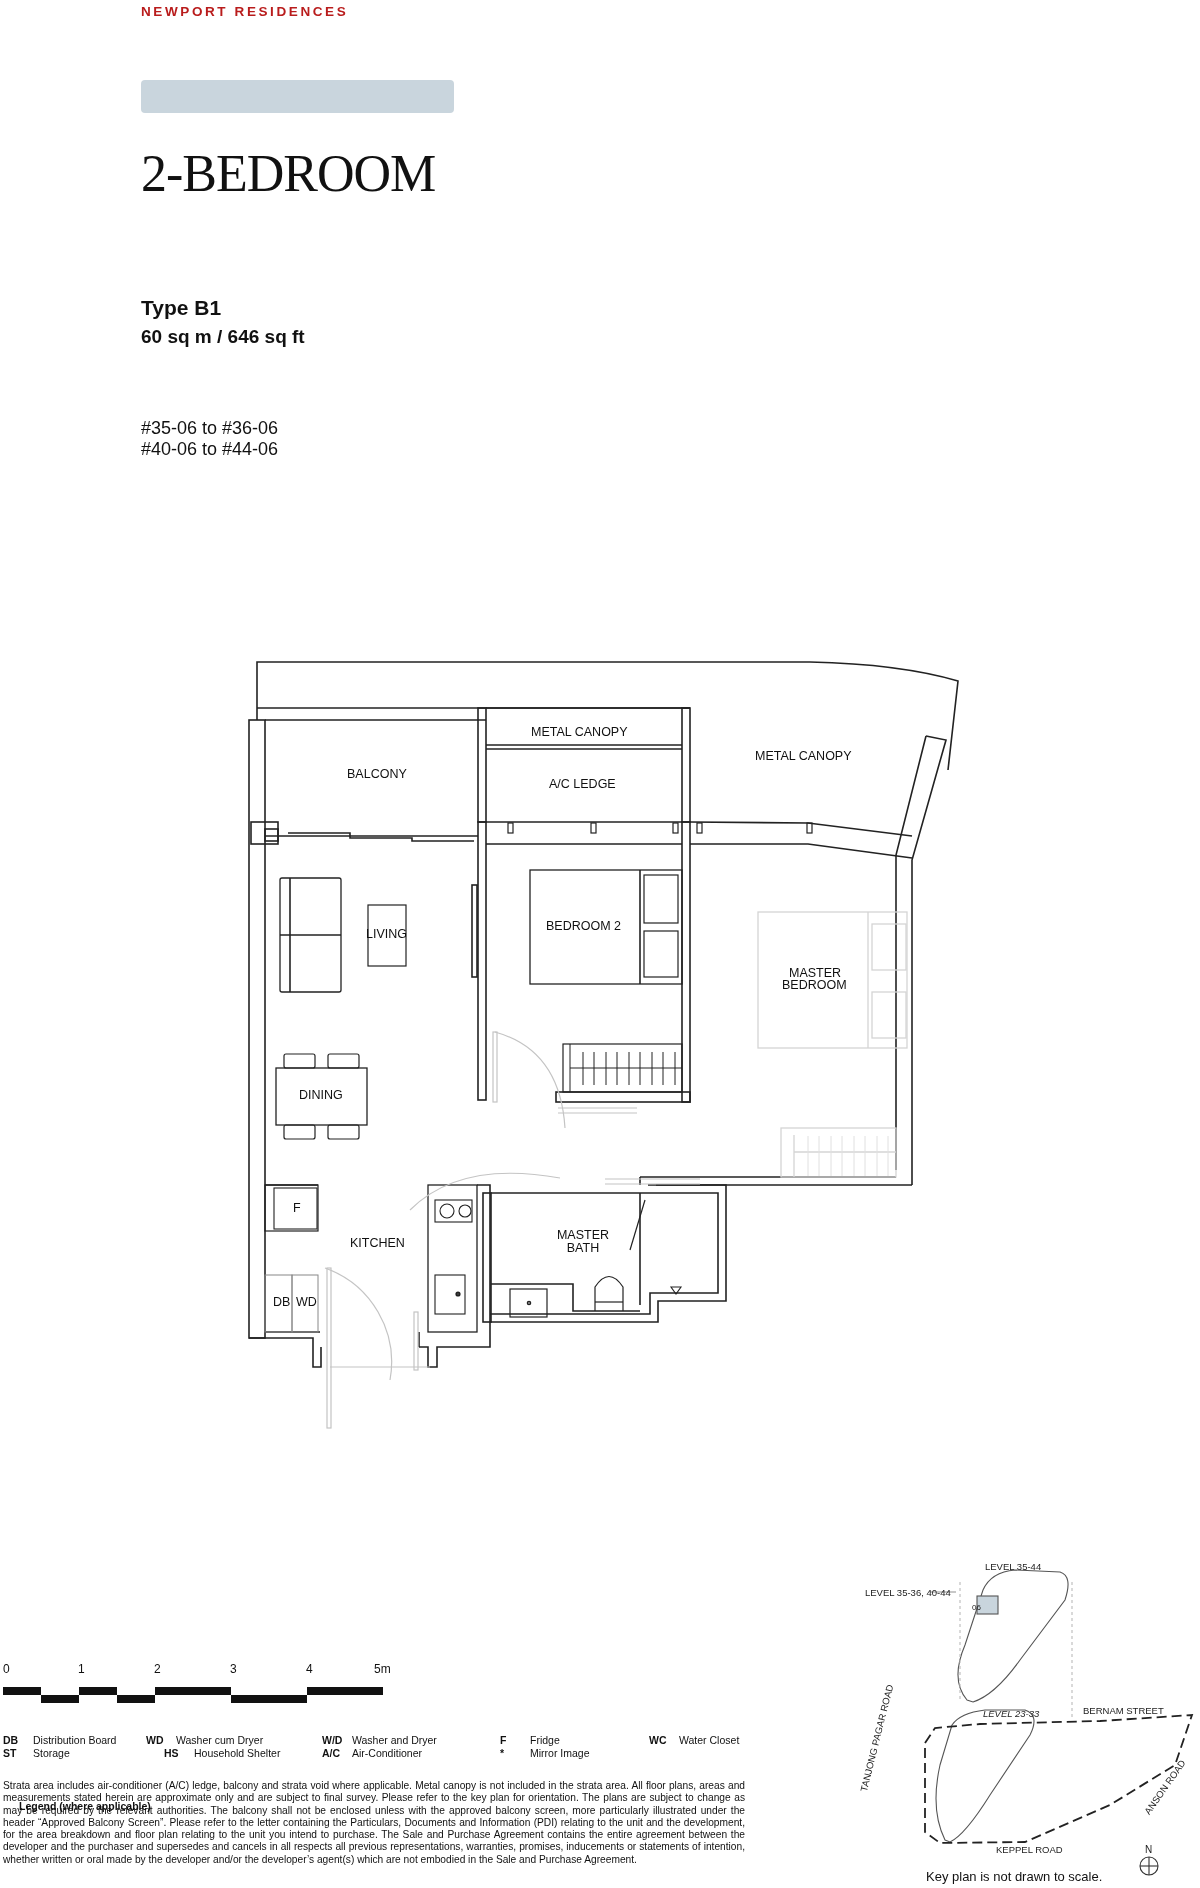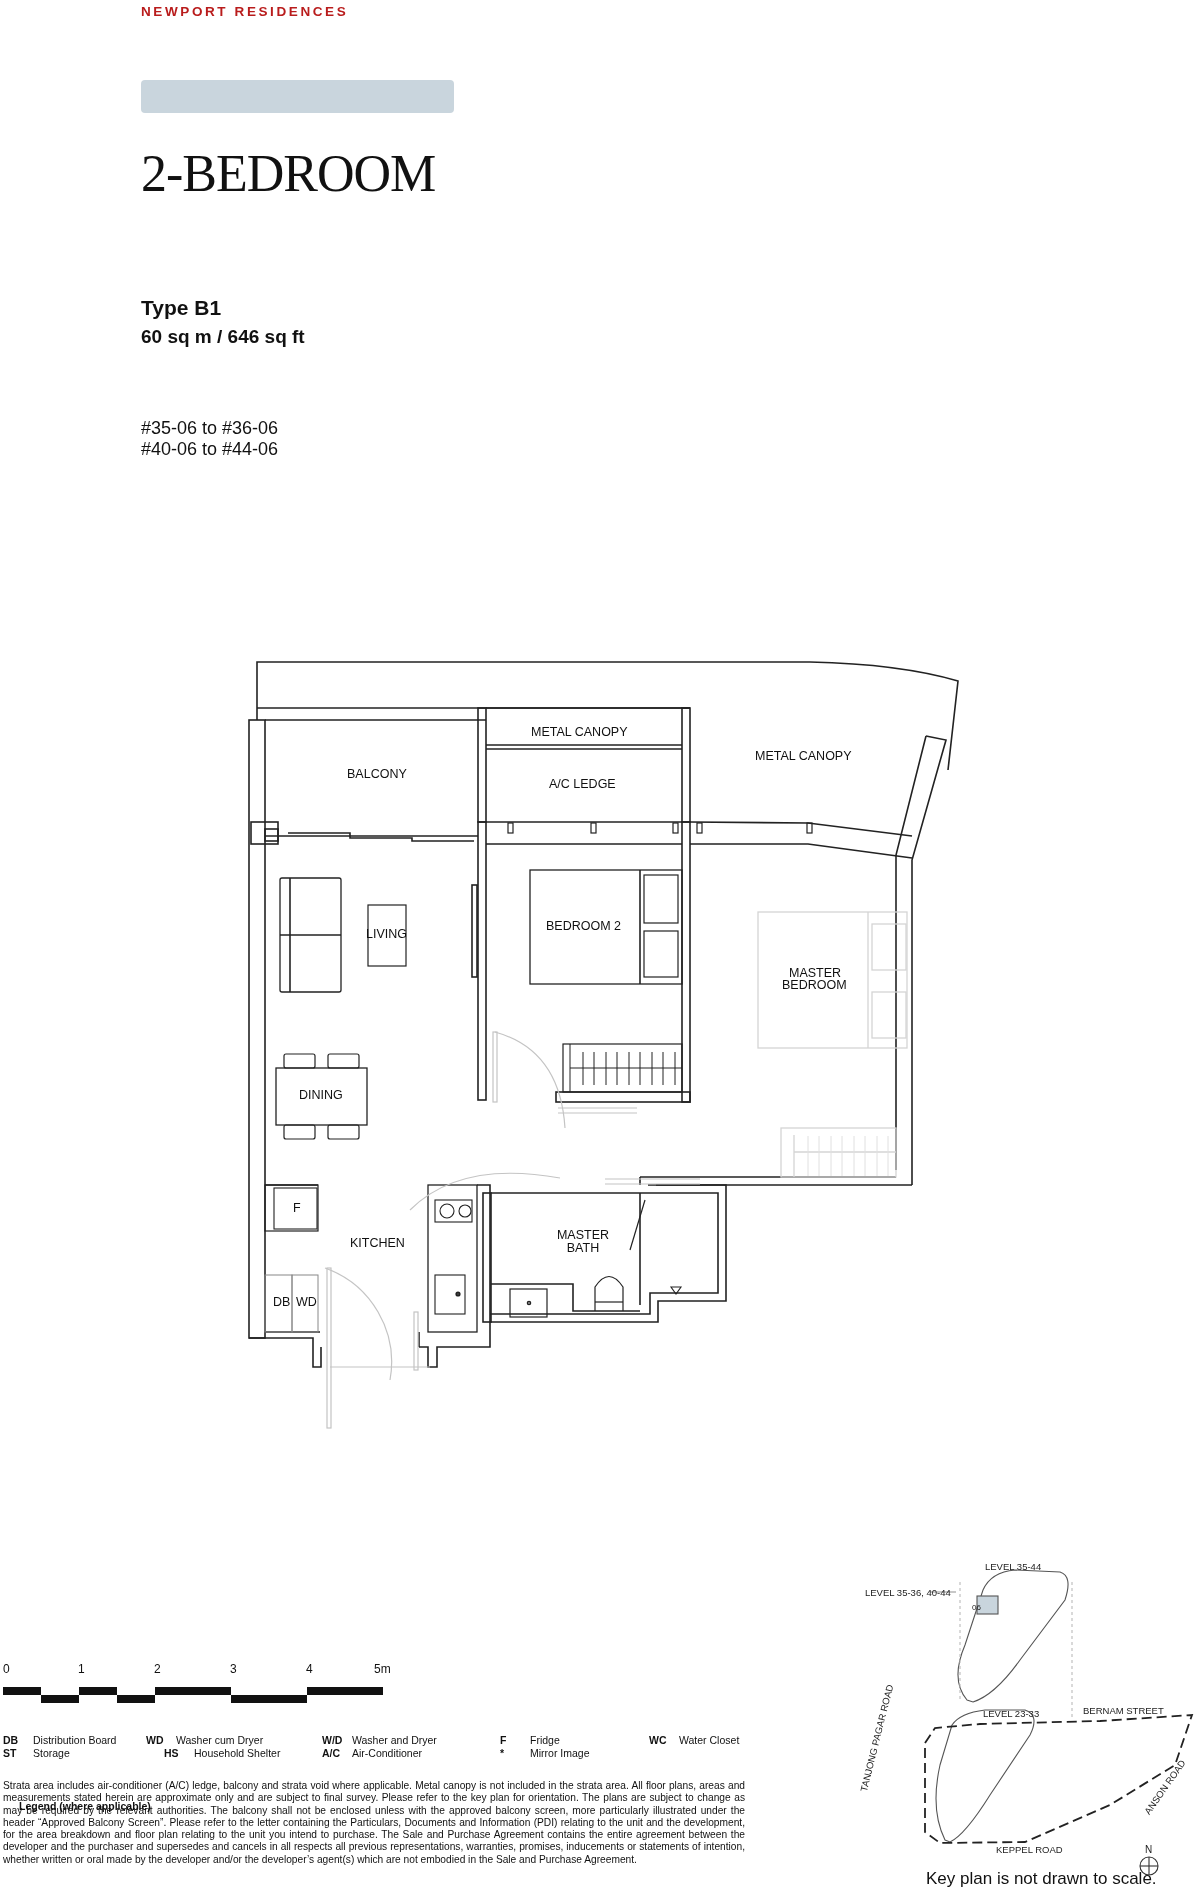--- a/index.html
+++ b/index.html
@@ -11,21 +11,21 @@
   .type { left:141px; top:296px; font-size:21px; font-weight:bold; }
   .area { left:141px; top:326px; font-size:19px; font-weight:bold; }
   .units { left:141px; top:378px; font-size:18px; line-height:21px;margin-top:40px; }
   .plan { left:0; top:0; }
   .scale-labels span { position:absolute; top:1662px; font-size:12px; }
   .legend-title { left:3px; top:1800px; font-size:10.5px; font-weight:bold;margin-left:16px; }
   .legend-grid { left:3px; top:1734px; font-size:10.5px; }
   .lg { position:absolute; white-space:nowrap; }
   .lg b { display:inline-block; width:30px; }
   .disclaimer { left:3px; top:1780px; width:742px; font-size:10.2px; line-height:12.3px; text-align:justify; color:#111; }
-  .key-note { left:926px; top:1869px; font-size:17px; }
+  .key-note { left:926px; top:1869px; font-size:13px; }
   .kp-label { position:absolute; font-size:9.5px; white-space:nowrap; color:#222; }
 </style>
 </head>
 <body>
 
 <div class="abs brand">NEWPORT RESIDENCES</div>
 <div class="abs bar"></div>
 <div class="abs title">2-BEDROOM</div>
 <div class="abs type">Type B1</div>
 <div class="abs area">60 sq m / 646 sq ft</div>
@@ -251,20 +251,20 @@
 
     <circle cx="299" cy="316" r="9" stroke="#333"></circle>
     <line x1="290" y1="316" x2="308" y2="316" stroke="#333"></line>
     <line x1="299" y1="307" x2="299" y2="325" stroke="#333"></line>
   </g>
 </svg>
 <div class="abs" style="left:850px;top:1550px;width:350px;height:338px;text-align:right;">
   <span class="kp-label" style="left:135px;top:11px;">LEVEL  35-44</span>
   <span class="kp-label" style="left:15px;top:37px;">LEVEL 35-36, 40-44</span>
   <span class="kp-label" style="left:122px;top:53px;font-size:8px;">06</span>
-  <span class="kp-label" style="left:133px;top:158px;">LEVEL  23-33</span>
+  <span class="kp-label" style="left:133px;top:158px;font-style:italic;">LEVEL  23-33</span>
   <span class="kp-label" style="left:233px;top:155px;">BERNAM STREET</span>
   <span class="kp-label" style="left:8px;top:240px;transform:rotate(-76deg);transform-origin:left top;">TANJONG PAGAR ROAD</span>
   <span class="kp-label" style="left:292px;top:260px;transform:rotate(-55deg);transform-origin:left top;">ANSON ROAD</span>
   <span class="kp-label" style="left:146px;top:294px;">KEPPEL ROAD</span>
   <span class="kp-label" style="left:295px;top:294px;font-size:10px;">N</span>
 </div>
 <div class="abs key-note">Key plan is not drawn to scale.</div>
 
 </body></html>

